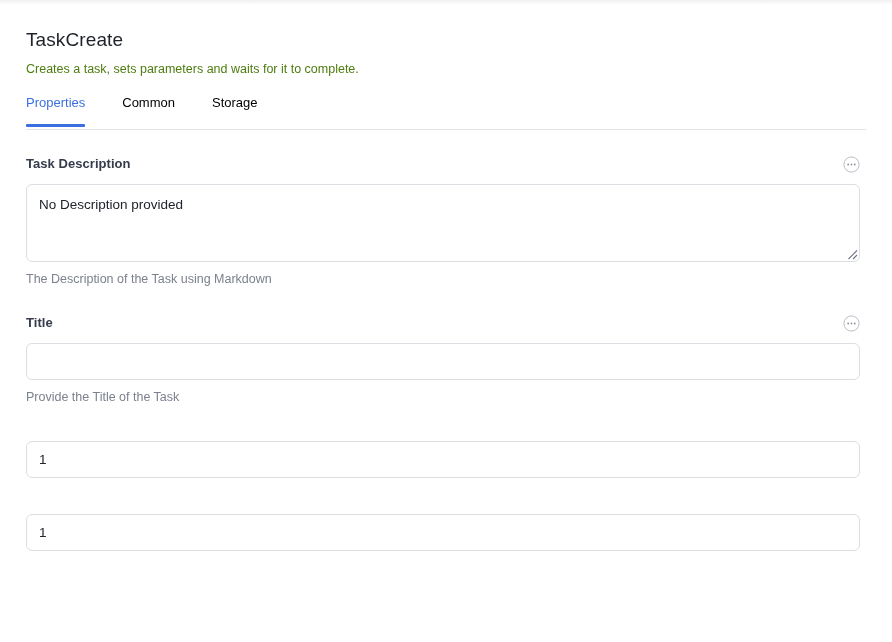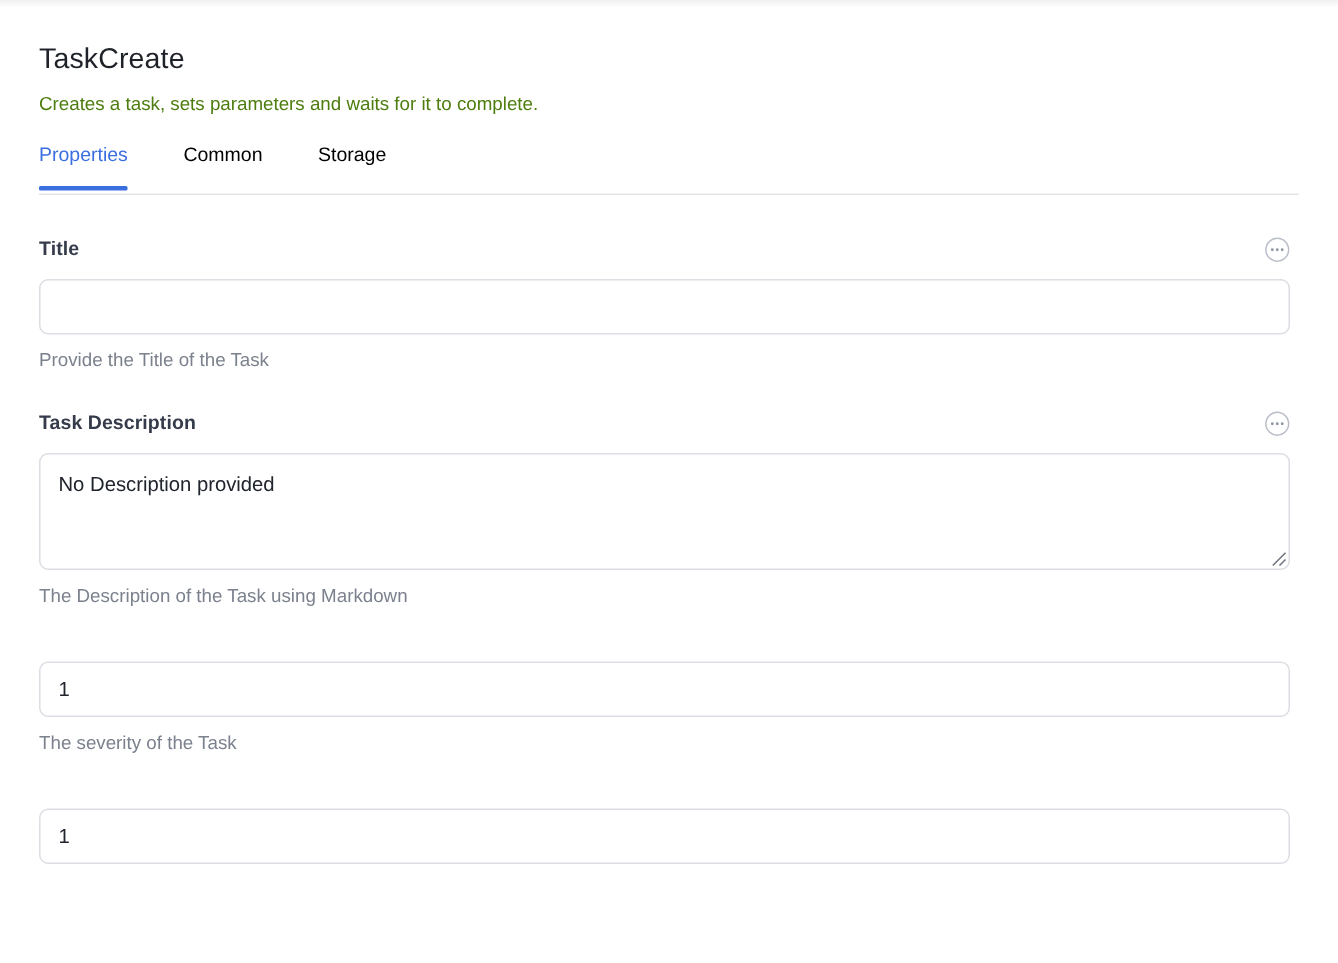--- a/index.html
+++ b/index.html
@@ -198,63 +198,62 @@
     <p class="panel-subtitle">Creates a task, sets parameters and waits for it to complete.</p>
 
     <div class="tabs">
       <div class="tabs-row">
         <button class="tab active">Properties</button>
         <button class="tab">Common</button>
         <button class="tab">Storage</button>
       </div>
     </div>
 
+    <div class="field">
+      <div class="field-head">
+        <span class="field-label">Task Description</span>
+        <svg class="opts-icon" viewBox="0 0 17 17">
+          <circle cx="8.5" cy="8.5" r="7.6" fill="#ffffff" stroke="#b9bdc7" stroke-width="1"></circle>
+          <circle cx="5.2" cy="8.5" r="0.95" fill="#9097a4"></circle>
+          <circle cx="8.5" cy="8.5" r="0.95" fill="#9097a4"></circle>
+          <circle cx="11.8" cy="8.5" r="0.95" fill="#9097a4"></circle>
+        </svg>
+      </div>
+      <div class="control-row">
+        <div class="textarea-wrap">
+          <textarea class="text-area" style="">No Description provided</textarea>
+          <svg class="resize-grip" viewBox="0 0 13 13">
+            <line x1="12" y1="3.5" x2="3.5" y2="12" stroke="#6f7681" stroke-width="1.1"></line>
+            <line x1="12" y1="8" x2="8" y2="12" stroke="#6f7681" stroke-width="1.1"></line>
+          </svg>
+        </div>
+      </div>
+      <div class="help-text">The Description of the Task using Markdown</div>
+    </div>
+
     <div class="field first">
       <div class="field-head">
         <span class="field-label">Title</span>
         <svg class="opts-icon" viewBox="0 0 17 17">
           <circle cx="8.5" cy="8.5" r="7.6" fill="#ffffff" stroke="#b9bdc7" stroke-width="1"></circle>
           <circle cx="5.2" cy="8.5" r="0.95" fill="#9097a4"></circle>
           <circle cx="8.5" cy="8.5" r="0.95" fill="#9097a4"></circle>
           <circle cx="11.8" cy="8.5" r="0.95" fill="#9097a4"></circle>
         </svg>
       </div>
       <div class="control-row">
         <input class="text-input" type="text" value="" style="">
       </div>
       <div class="help-text">Provide the Title of the Task</div>
     </div>
 
     <div class="field">
-      <div class="field-head">
-        <span class="field-label">Task Description</span>
-        <svg class="opts-icon" viewBox="0 0 17 17">
-          <circle cx="8.5" cy="8.5" r="7.6" fill="#ffffff" stroke="#b9bdc7" stroke-width="1"></circle>
-          <circle cx="5.2" cy="8.5" r="0.95" fill="#9097a4"></circle>
-          <circle cx="8.5" cy="8.5" r="0.95" fill="#9097a4"></circle>
-          <circle cx="11.8" cy="8.5" r="0.95" fill="#9097a4"></circle>
-        </svg>
-      </div>
-      <div class="control-row">
-        <div class="textarea-wrap">
-          <textarea class="text-area" style="">No Description provided</textarea>
-          <svg class="resize-grip" viewBox="0 0 13 13">
-            <line x1="12" y1="3.5" x2="3.5" y2="12" stroke="#6f7681" stroke-width="1.1"></line>
-            <line x1="12" y1="8" x2="8" y2="12" stroke="#6f7681" stroke-width="1.1"></line>
-          </svg>
-        </div>
-      </div>
-      <div class="help-text">The Description of the Task using Markdown</div>
-    </div>
-
-    <div class="field">
       <div class="control-row">
         <input class="text-input" type="text" value="1" style="">
       </div>
-      <div class="help-text">The severity of the Task</div>
     </div>
 
     <div class="field">
       <div class="control-row">
         <input class="text-input" type="text" value="1" style="">
       </div>
     </div>
 
   </div>
 </div>

